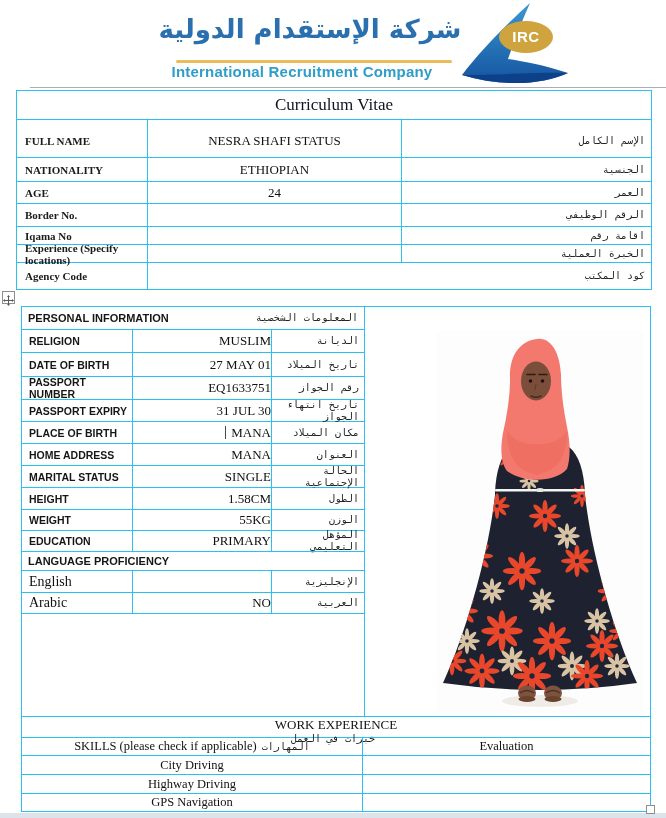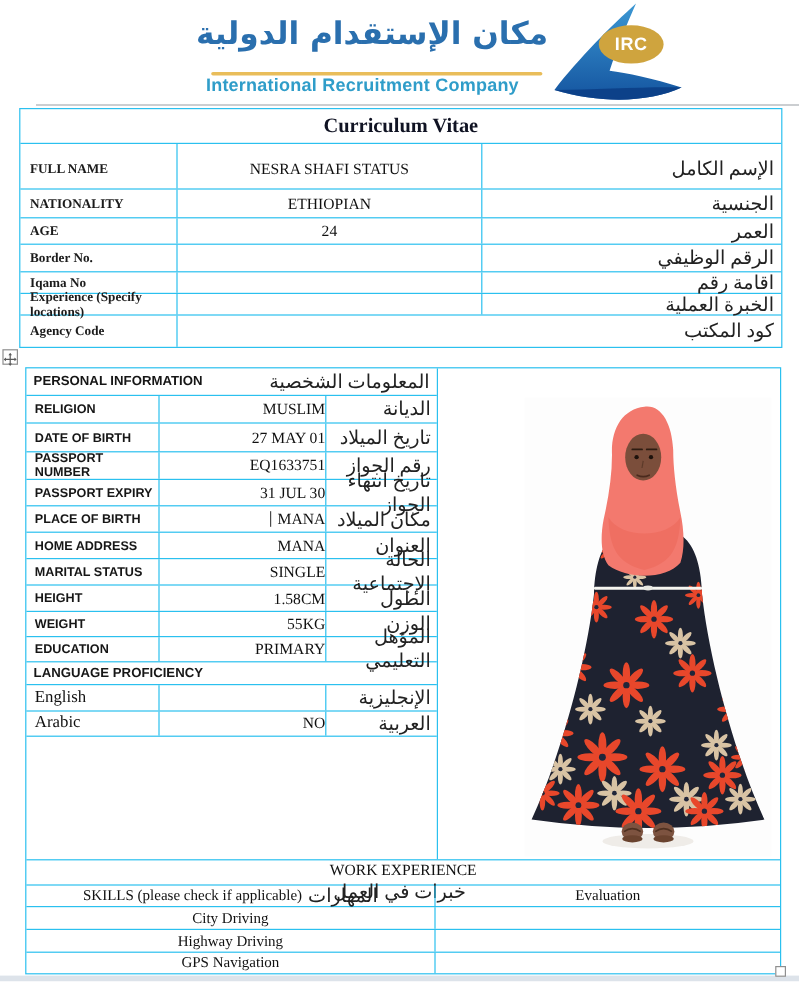--- a/index.html
+++ b/index.html
@@ -16,35 +16,35 @@
           font-family:"Liberation Sans",sans-serif;font-weight:bold;font-size:15px;
           letter-spacing:.2px;color:#2f9dc9;}
   #logo-mark{left:452px;top:1px;width:118px;height:86px;}
   #hdr-line{left:30px;top:87px;width:636px;height:1px;background:#9aa0a6;opacity:.85;}
 
   
   .tbl{position:absolute;border:1.5px solid var(--cy);box-sizing:border-box;background:#fff;}
   .lbl{font-family:"Liberation Serif",serif;font-weight:bold;font-size:11px;color:#1b1b1b;}
   .plbl{font-family:"Liberation Sans",sans-serif;font-weight:bold;font-size:10.5px;color:#161616;}
   .val{font-size:13px;color:#101010;}
-  .ar{font-family:Liberation Serif, serif;font-size:16px;color:#222;direction:rtl;}
+  .ar{font-family:Liberation Mono, monospace;font-size:10px;color:#222;direction:rtl;}
 
   
   #t1{left:16px;top:90px;width:636px;height:200px;display:flex;flex-direction:column;}
   #t1 .trow{display:flex;border-bottom:1.5px solid var(--cy);box-sizing:border-box;}
   #t1 .trow:last-child{border-bottom:none;text-align:center;}
   #t1 .c1{width:131px;border-right:1.5px solid var(--cy);display:flex;align-items:center;
           padding-left:8px;box-sizing:border-box;}
   #t1 .c2{width:254px;border-right:1.5px solid var(--cy);display:flex;align-items:center;
           justify-content:center;box-sizing:border-box;}
   #t1 .c3{flex:1;display:flex;align-items:center;justify-content:flex-end;
           padding-right:6px;box-sizing:border-box;}
   #t1 .title-row{height:29px;display:flex;align-items:center;justify-content:center;
           border-bottom:1.5px solid var(--cy);box-sizing:border-box;
-          font-weight:bold;font-size:17px;color:#101323;}
+          font-weight:normal;font-size:17px;color:#101323;}
   .h38{height:38px}.h24{height:24px}.h22{height:22px}.h23{height:23px}.h18{height:18px}.h26{height:26px}
   .top-al .c1,.top-al .c2,.top-al .c3{align-items:flex-start;padding-top:4px;}
   .val-big{font-weight:bold;font-size:15px;}
 
   
   #t2{left:21px;top:306px;width:630px;height:506px;}
   #t2main{position:absolute;left:0;top:0;right:3px;height:409px;display:flex;}
   #t2left{width:343px;border-right:1.5px solid var(--cy);box-sizing:border-box;
           display:flex;flex-direction:column;}
   #t2left .trow{display:flex;border-bottom:1.5px solid var(--cy);box-sizing:border-box;}
@@ -85,21 +85,21 @@
                border:1px solid #8f8f8f;box-sizing:border-box;}
   #resize-handle{left:646px;top:805px;width:9px;height:9px;background:#fff;
                border:1px solid #8f8f8f;box-sizing:border-box;}
   #bottom-strip{left:0;top:812.5px;width:666px;height:6px;background:#dde3ea;}
 </style>
 </head>
 <body>
 
 <div id="page">
 
-  <div class="abs" id="hdr-ar">مكان الإستقدام الدولية</div>
+  <div class="abs" id="hdr-ar">شركة الإستقدام الدولية</div>
   <div class="abs" id="hdr-underline"></div>
   <div class="abs" id="hdr-en">International Recruitment Company</div>
 
   <div class="abs" id="logo-mark">
     <svg width="118" height="86" viewBox="0 0 118 86">
       <defs>
         <linearGradient id="lg" x1="0" y1="0" x2="0" y2="1">
           <stop offset="0" stop-color="#3b97d3"></stop>
             <stop offset="1" stop-color="#14549f"></stop>
         </linearGradient>

